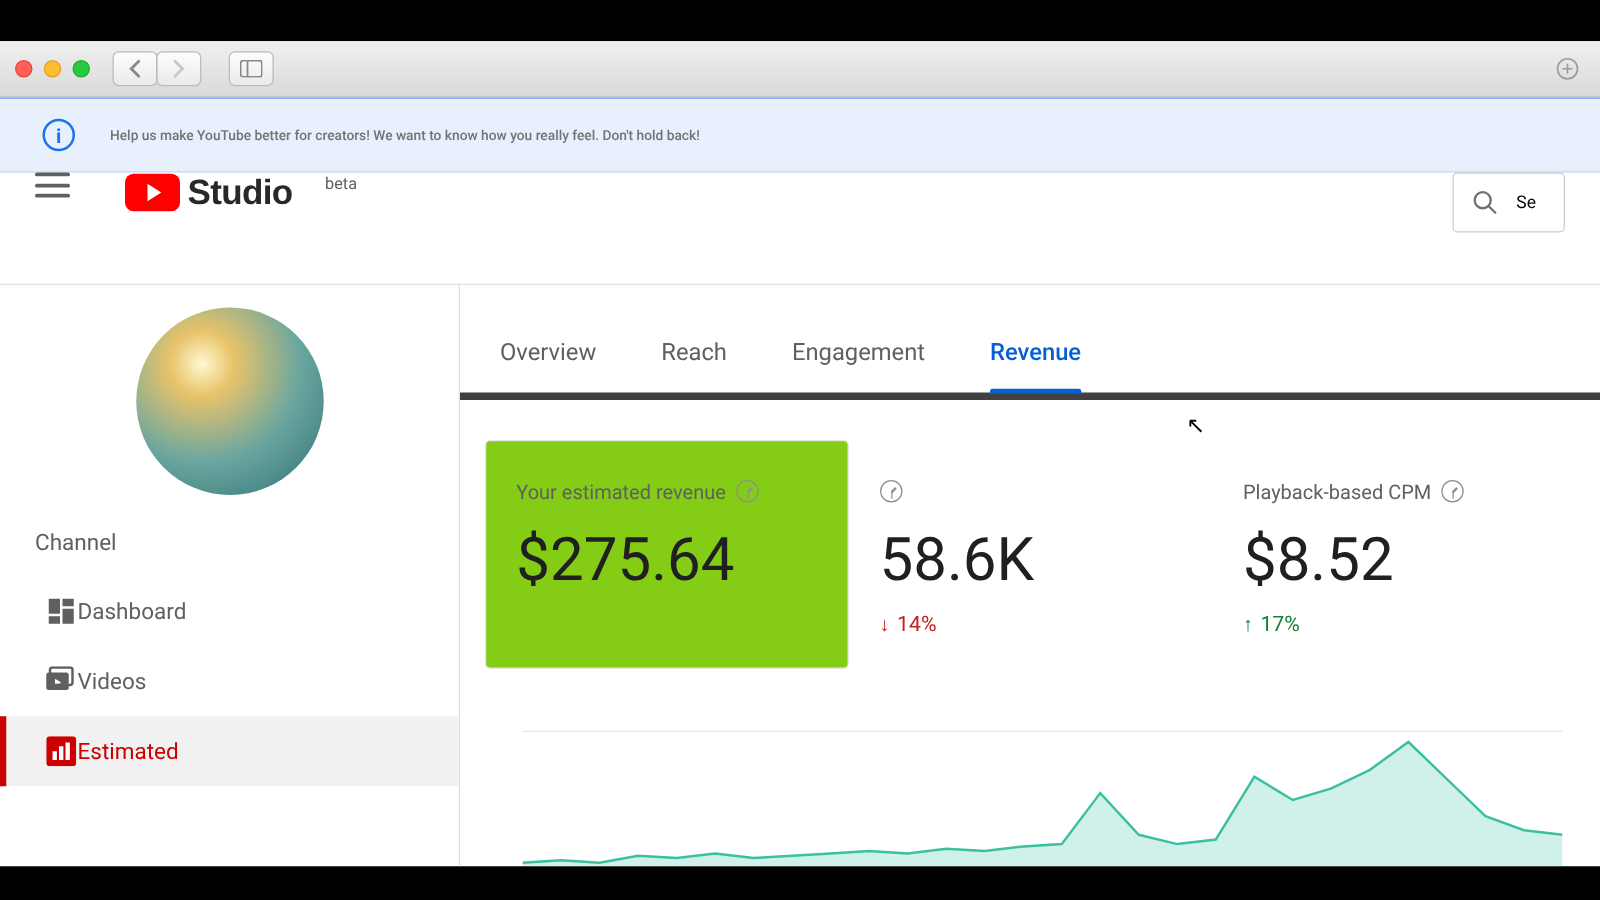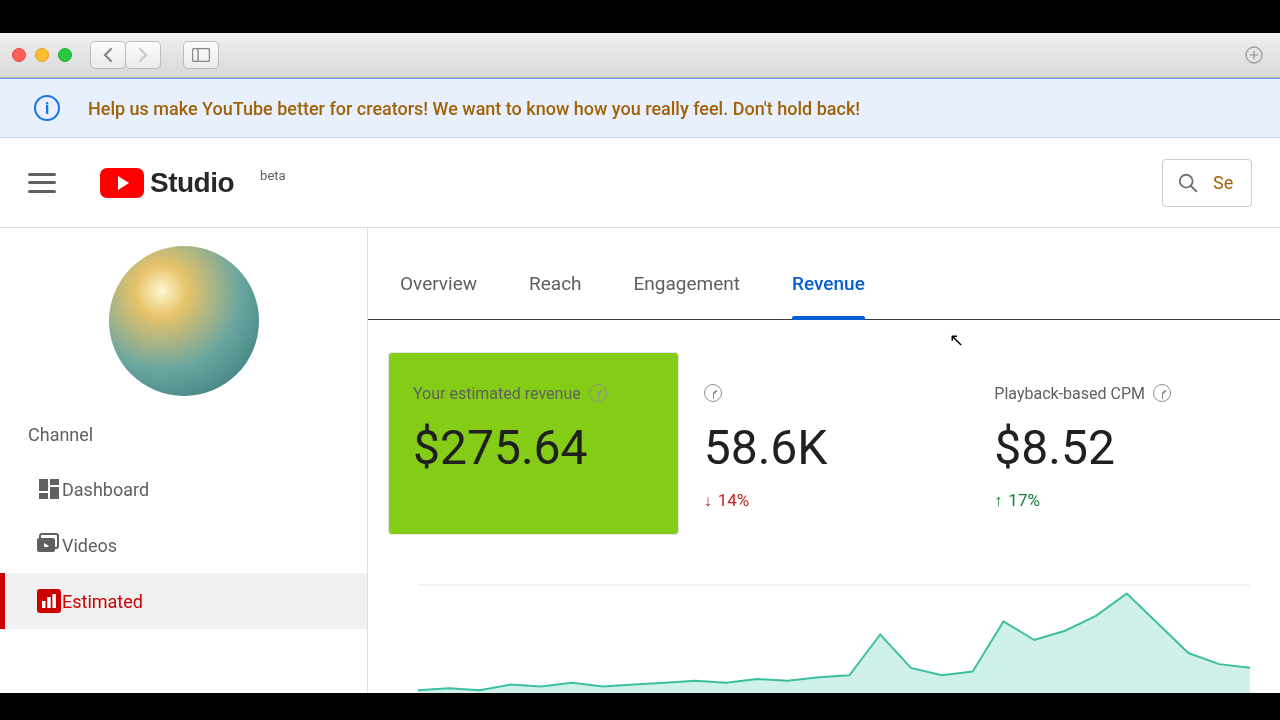--- a/index.html
+++ b/index.html
@@ -18,46 +18,46 @@
   .tl.grn{background:#28c840;border:1px solid #1dad2a;}
   .navbtn { width:36px; height:28px; border:1px solid #bcbcbc; border-radius:5px; background:linear-gradient(#fdfdfd,#eaeaea); display:flex; align-items:center; justify-content:center; color:#7a7a7a; font-size:18px; }
   .navbtn + .navbtn { margin-left:-1px; }
   .navpair { display:flex; }
   .sidebar-toggle { margin-left:12px; }
   .tabplus { margin-left:auto; width:28px; height:28px; display:flex; align-items:center; justify-content:center; color:#7a7a7a; font-size:20px; }
 
   
   .banner { height:60px; background:#e8f0fe; border-top:1px solid #6a9dff; border-bottom:1px solid #c2d7ff; display:flex; align-items:center; padding:0 34px; gap:28px; }
   .banner-icon { width:26px; height:26px; border:2px solid #1a73e8; border-radius:50%; display:flex; align-items:center; justify-content:center; color:#1a73e8; font-weight:700; font-size:16px; }
-  .banner-text { color:#a16207; font-size:18px; font-weight:500; }
-
-  
-  .appbar { height:90px; border-bottom:1px solid #e0e0e0; display:flex; align-items:center; padding:0 28px; }
+  .banner-text { color:#737373; font-size:11px; font-weight:500; }
+
+  
+  .appbar { height:90px; border-bottom:1px solid #e0e0e0; display:flex; align-items:flex-start; padding:0 28px; }
   .hamb { width:28px; height:20px; display:flex; flex-direction:column; justify-content:space-between; cursor:pointer; }
   .hamb span { height:3px; background:#606060; border-radius:2px; }
   .logo { display:flex; align-items:center; gap:6px; margin-left:44px; }
   .yt-box { width:44px; height:30px; background:#ff0000; border-radius:7px; display:flex; align-items:center; justify-content:center; }
   .yt-tri { width:0; height:0; border-left:11px solid #fff; border-top:7px solid transparent; border-bottom:7px solid transparent; margin-left:2px; }
   .studio-word { font-size:28px; font-weight:600; letter-spacing:-0.5px; color:#282828; font-family: "Arial Black", Arial, sans-serif; }
   .beta-tag { font-size:13px; color:#606060; margin-left:20px; margin-top:-14px; }
   .searchbox { margin-left:auto; height:48px; min-width:90px; border:1px solid #ccc; border-radius:4px; display:flex; align-items:center; padding:0 14px; gap:14px; color:#666; overflow:hidden; }
-  .search-ph { font-size:18px; color:#a16207; }
+  .search-ph { font-size:14px; color:#000000; }
 
   
   .body { display:flex; height:calc(100% - 45px - 60px - 90px); }
   .sidebar { width:368px; border-right:1px solid #e0e0e0; padding-top:18px; }
   .avatar { width:150px; height:150px; border-radius:50%; margin:0 auto 28px; background: radial-gradient(circle at 35% 30%, #fff8d0 0%, #e8c36a 18%, #6aa6a0 55%, #2e6f73 100%); position:relative; overflow:hidden; }
   .channel-lbl { font-size:18px; color:#606060; padding:0 0 16px 28px; }
   .side-item { height:56px; display:flex; align-items:center; padding-left:36px; font-size:18px; color:#606060; cursor:pointer;text-align:right; }
   .side-item.active { background:#f1f1f1; color:#cc0000; border-left:5px solid #cc0000; padding-left:31px; }
   .side-icon { width:26px; height:26px; display:flex; align-items:center; justify-content:center; }
 
   
   .main { flex:1; padding:20px 0 0 0; overflow:hidden; }
-  .tabs { display:flex; gap:52px; padding:0 0 0 32px; border-bottom:1px solid #404040; height:72px; align-items:center; }
+  .tabs { display:flex; gap:52px; padding:0 0 0 32px; border-bottom:6px solid #404040; height:72px; align-items:center; }
   .tab { font-size:19px; color:#606060; cursor:pointer; height:100%; display:flex; align-items:center; position:relative; }
   .tab.active { color:#065fd4; font-weight:500; }
   .tab.active::after { content:""; position:absolute; bottom:-1px; left:0; right:0; height:4px; background:#065fd4; border-radius:2px 2px 0 0; }
 
   .metrics { display:flex; padding:32px 20px 0 20px; gap:0; }
   .metric { flex:1; padding:18px 24px 24px 24px; border:1px solid transparent; border-radius:4px; }
   .metric.selected { background:#84cc16; border:1px solid #e5e5e5; }
   .metric-head { display:flex; align-items:center; gap:8px; color:#606060; font-size:16px; height:44px; }
   .clock { width:18px; height:18px; border:1.6px solid #909090; border-radius:50%; position:relative; }
   .clock::before { content:""; position:absolute; left:50%; top:50%; width:5px; height:1.5px; background:#909090; transform-origin:left; transform:rotate(-45deg); }

